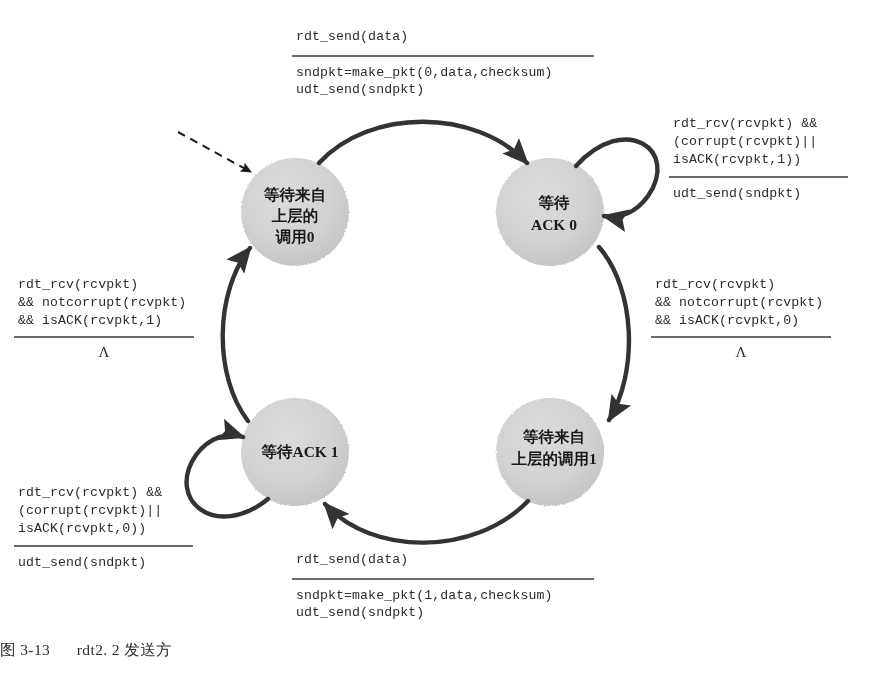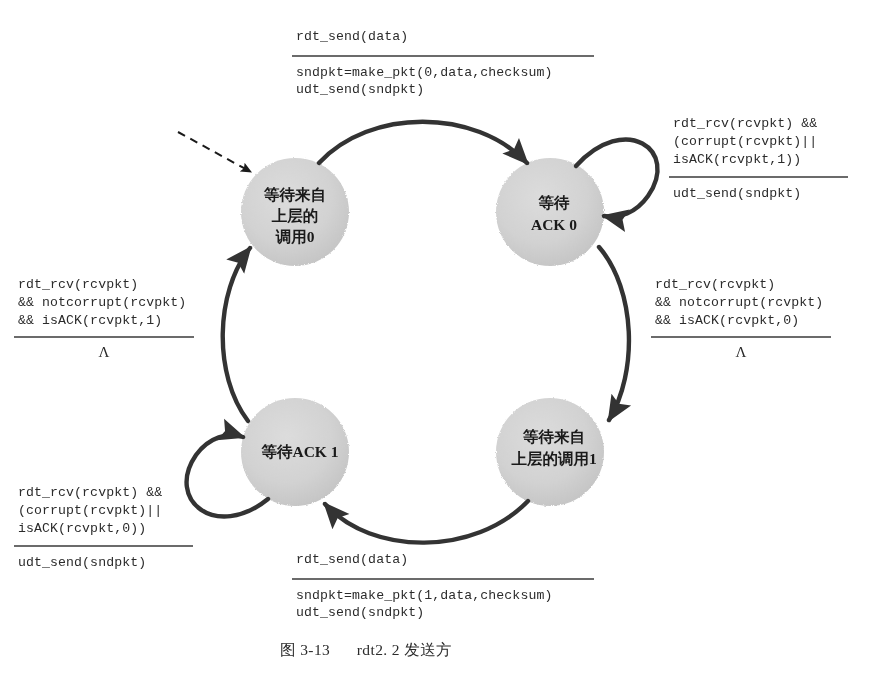--- a/index.html
+++ b/index.html
@@ -45,21 +45,21 @@
   }
   .rule-line {
     stroke: #3a3a3a;
     stroke-width: 1.6px;
   }
   .caption {
     position: absolute;
     left: 0;
     top: 640px;
     width: 732px;
-    text-align: center;
+    text-align: left;
     font-family: "Liberation Serif", serif;
     font-size: 15.5px;
     color: #2b2b2b;
     letter-spacing: 0.4px;
   }
   .caption .cap-gap { display: inline-block; width: 18px; }
 </style>
 </head>
 <body>
 

